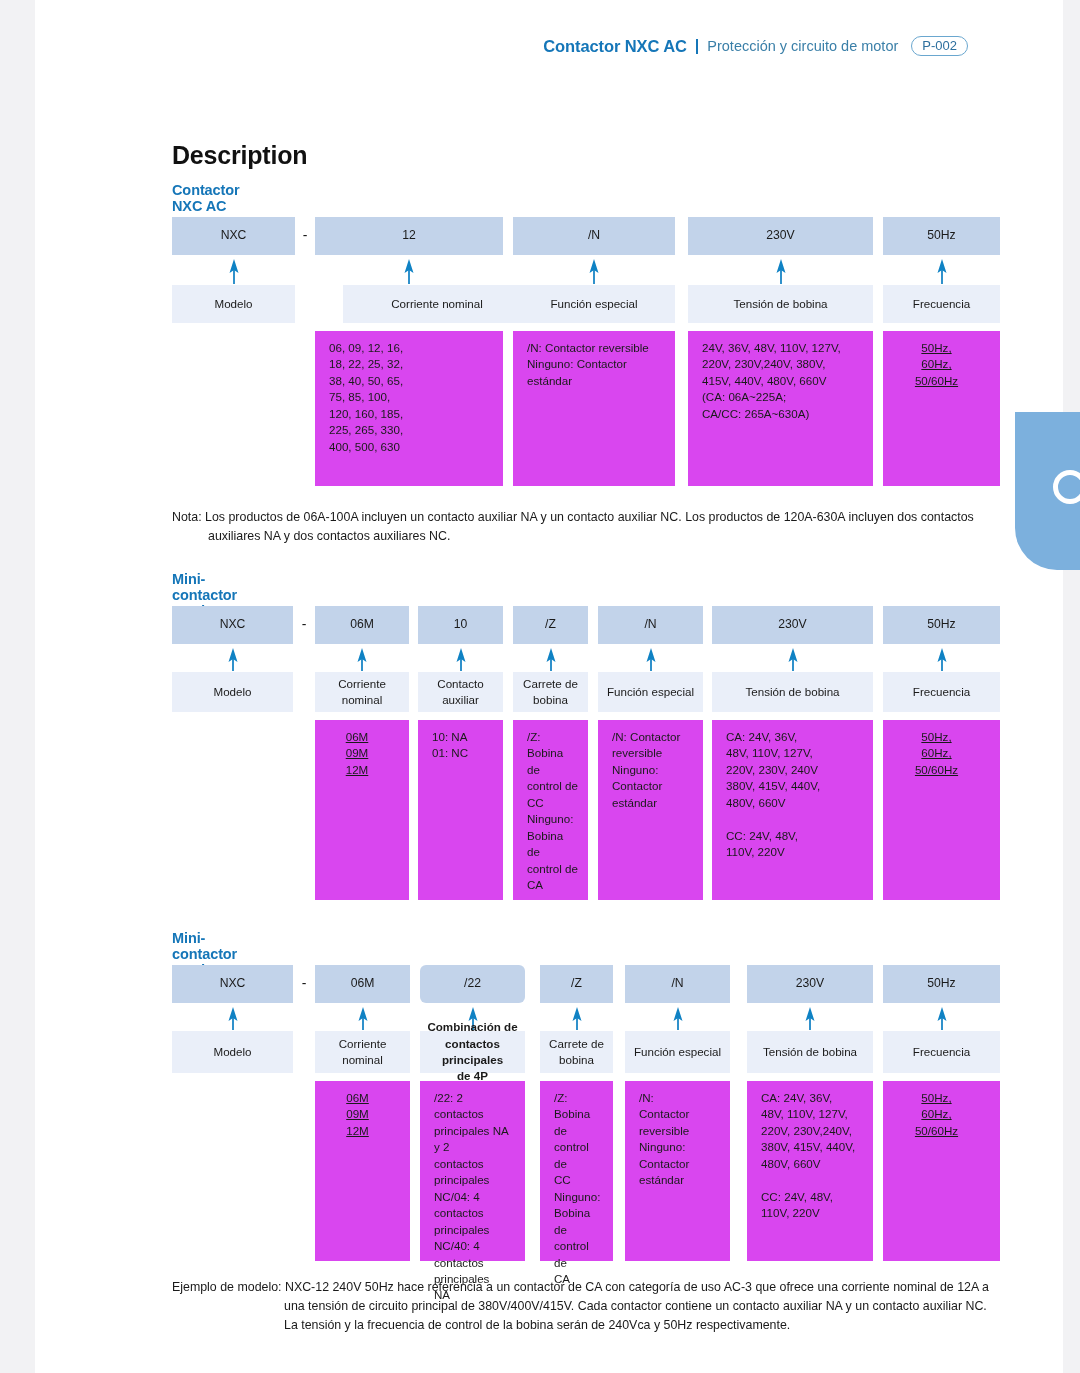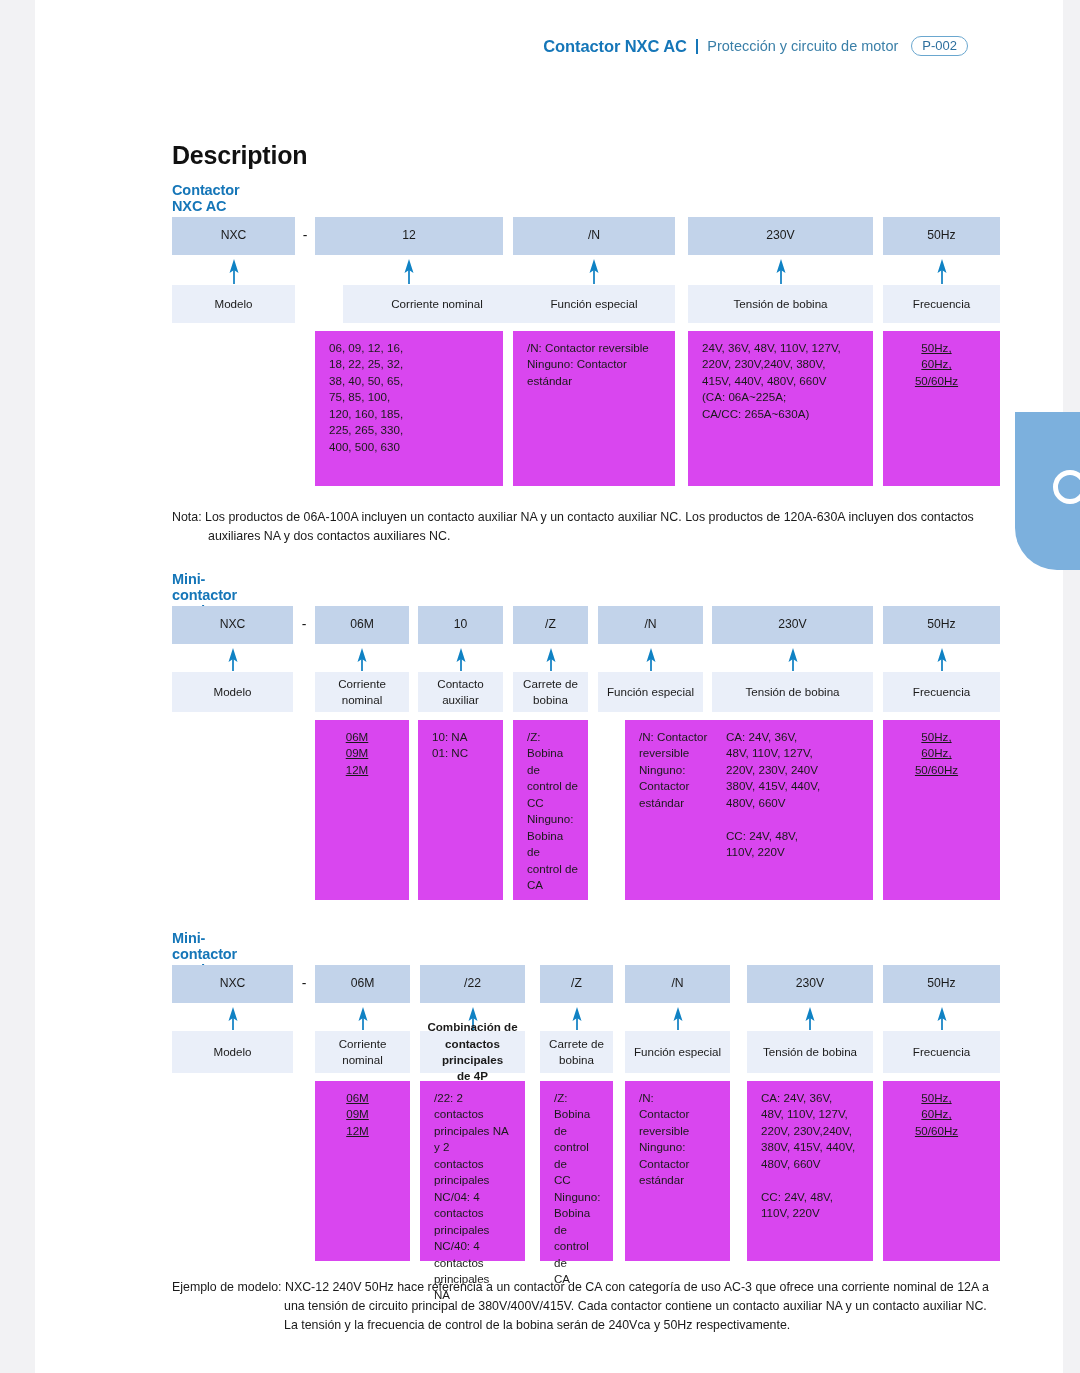--- a/index.html
+++ b/index.html
@@ -246,21 +246,21 @@
           <path d="M6 0 L10.5 14 L6 11 L1.5 14 Z" fill="#0f82c4"></path>
         </svg>
         <div class="cell label" style="left: 478px; top: 672px; width: 75px; height: 40px;">Carrete de<br>bobina</div>
         <div class="cell body" style="left: 478px; top: 720px; width: 75px; height: 180px;">/Z:<br>Bobina de<br>control de<br>CC Ninguno:<br>Bobina de<br>control de<br>CA</div>
         <div class="cell code" style="left: 563px; top: 606px; width: 105px; height: 38px;">/N</div>
         <svg class="arrow" width="12" height="23" viewBox="0 0 12 23" style="left: 609.5px; top: 648px;">
           <rect x="5.1" y="11" width="1.8" height="12" fill="#1a86c6"></rect>
           <path d="M6 0 L10.5 14 L6 11 L1.5 14 Z" fill="#0f82c4"></path>
         </svg>
         <div class="cell label" style="left: 563px; top: 672px; width: 105px; height: 40px;">Función especial</div>
-        <div class="cell body" style="left: 590px; top: 720px; width: 105px; height: 180px;">/N: Contactor<br>reversible<br>Ninguno:<br>Contactor<br>estándar</div>
+        <div class="cell body" style="left: 563px; top: 720px; width: 105px; height: 180px;">/N: Contactor<br>reversible<br>Ninguno:<br>Contactor<br>estándar</div>
         <div class="cell code" style="left: 677px; top: 606px; width: 161px; height: 38px;">230V</div>
         <svg class="arrow" width="12" height="23" viewBox="0 0 12 23" style="left: 751.5px; top: 648px;">
           <rect x="5.1" y="11" width="1.8" height="12" fill="#1a86c6"></rect>
           <path d="M6 0 L10.5 14 L6 11 L1.5 14 Z" fill="#0f82c4"></path>
         </svg>
         <div class="cell label" style="left: 677px; top: 672px; width: 161px; height: 40px;">Tensión de bobina</div>
         <div class="cell body" style="left: 677px; top: 720px; width: 161px; height: 180px;">CA: 24V, 36V,<br>48V, 110V, 127V,<br>220V, 230V, 240V<br>380V, 415V, 440V,<br>480V, 660V<br><br>CC: 24V,  48V,<br>110V,  220V</div>
         <div class="cell code" style="left: 848px; top: 606px; width: 117px; height: 38px;">50Hz</div>
         <svg class="arrow" width="12" height="23" viewBox="0 0 12 23" style="left: 900.5px; top: 648px;">
           <rect x="5.1" y="11" width="1.8" height="12" fill="#1a86c6"></rect>
@@ -278,21 +278,21 @@
           <path d="M6 0 L10.5 14 L6 11 L1.5 14 Z" fill="#0f82c4"></path>
         </svg>
         <div class="cell label" style="left: 137px; top: 1031px; width: 121px; height: 42px;">Modelo</div>
         <div class="cell code" style="left: 280px; top: 965px; width: 95px; height: 38px;">06M</div>
         <svg class="arrow" width="12" height="23" viewBox="0 0 12 23" style="left: 321.5px; top: 1007px;">
           <rect x="5.1" y="11" width="1.8" height="12" fill="#1a86c6"></rect>
           <path d="M6 0 L10.5 14 L6 11 L1.5 14 Z" fill="#0f82c4"></path>
         </svg>
         <div class="cell label" style="left: 280px; top: 1031px; width: 95px; height: 42px;">Corriente<br>nominal</div>
         <div class="cell body ctr" style="left: 280px; top: 1081px; width: 95px; height: 180px;">06M<br>09M<br>12M</div>
-        <div class="cell code" style="left: 385px; top: 965px; width: 105px; height: 38px;">/22</div>
+        <div class="cell code" style="left: 385px; top: 965px; width: 105px; height: 38px; border-radius: 6px;">/22</div>
         <svg class="arrow" width="12" height="23" viewBox="0 0 12 23" style="left: 431.5px; top: 1007px;">
           <rect x="5.1" y="11" width="1.8" height="12" fill="#1a86c6"></rect>
           <path d="M6 0 L10.5 14 L6 11 L1.5 14 Z" fill="#0f82c4"></path>
         </svg>
         <div class="cell label" style="left: 385px; top: 1031px; width: 105px; height: 42px; font-weight: bold;">Combinación de<br>contactos principales<br>de 4P</div>
         <div class="cell body" style="left: 385px; top: 1081px; width: 105px; height: 180px;">/22: 2 contactos<br>principales NA y 2<br>contactos principales<br>NC/04: 4<br>contactos principales<br>NC/40: 4<br>contactos principales<br>NA</div>
         <div class="cell code" style="left: 505px; top: 965px; width: 73px; height: 38px;">/Z</div>
         <svg class="arrow" width="12" height="23" viewBox="0 0 12 23" style="left: 535.5px; top: 1007px;">
           <rect x="5.1" y="11" width="1.8" height="12" fill="#1a86c6"></rect>
           <path d="M6 0 L10.5 14 L6 11 L1.5 14 Z" fill="#0f82c4"></path>

